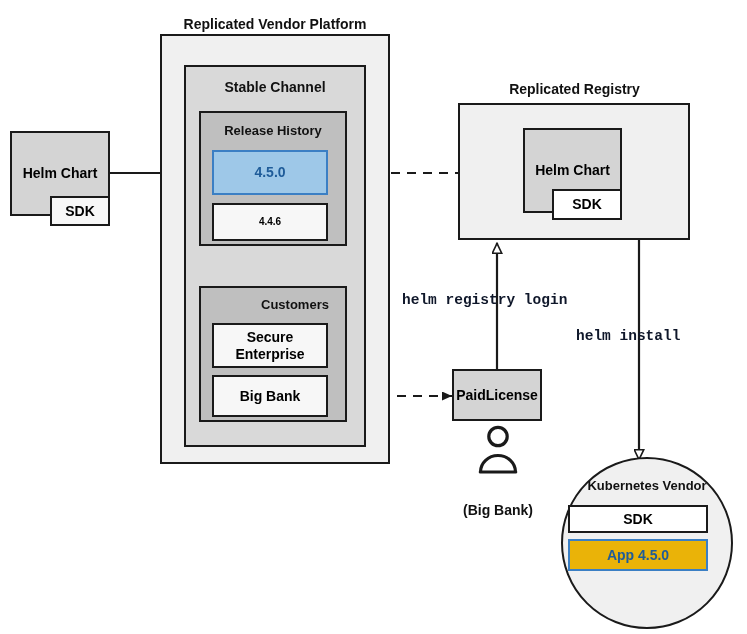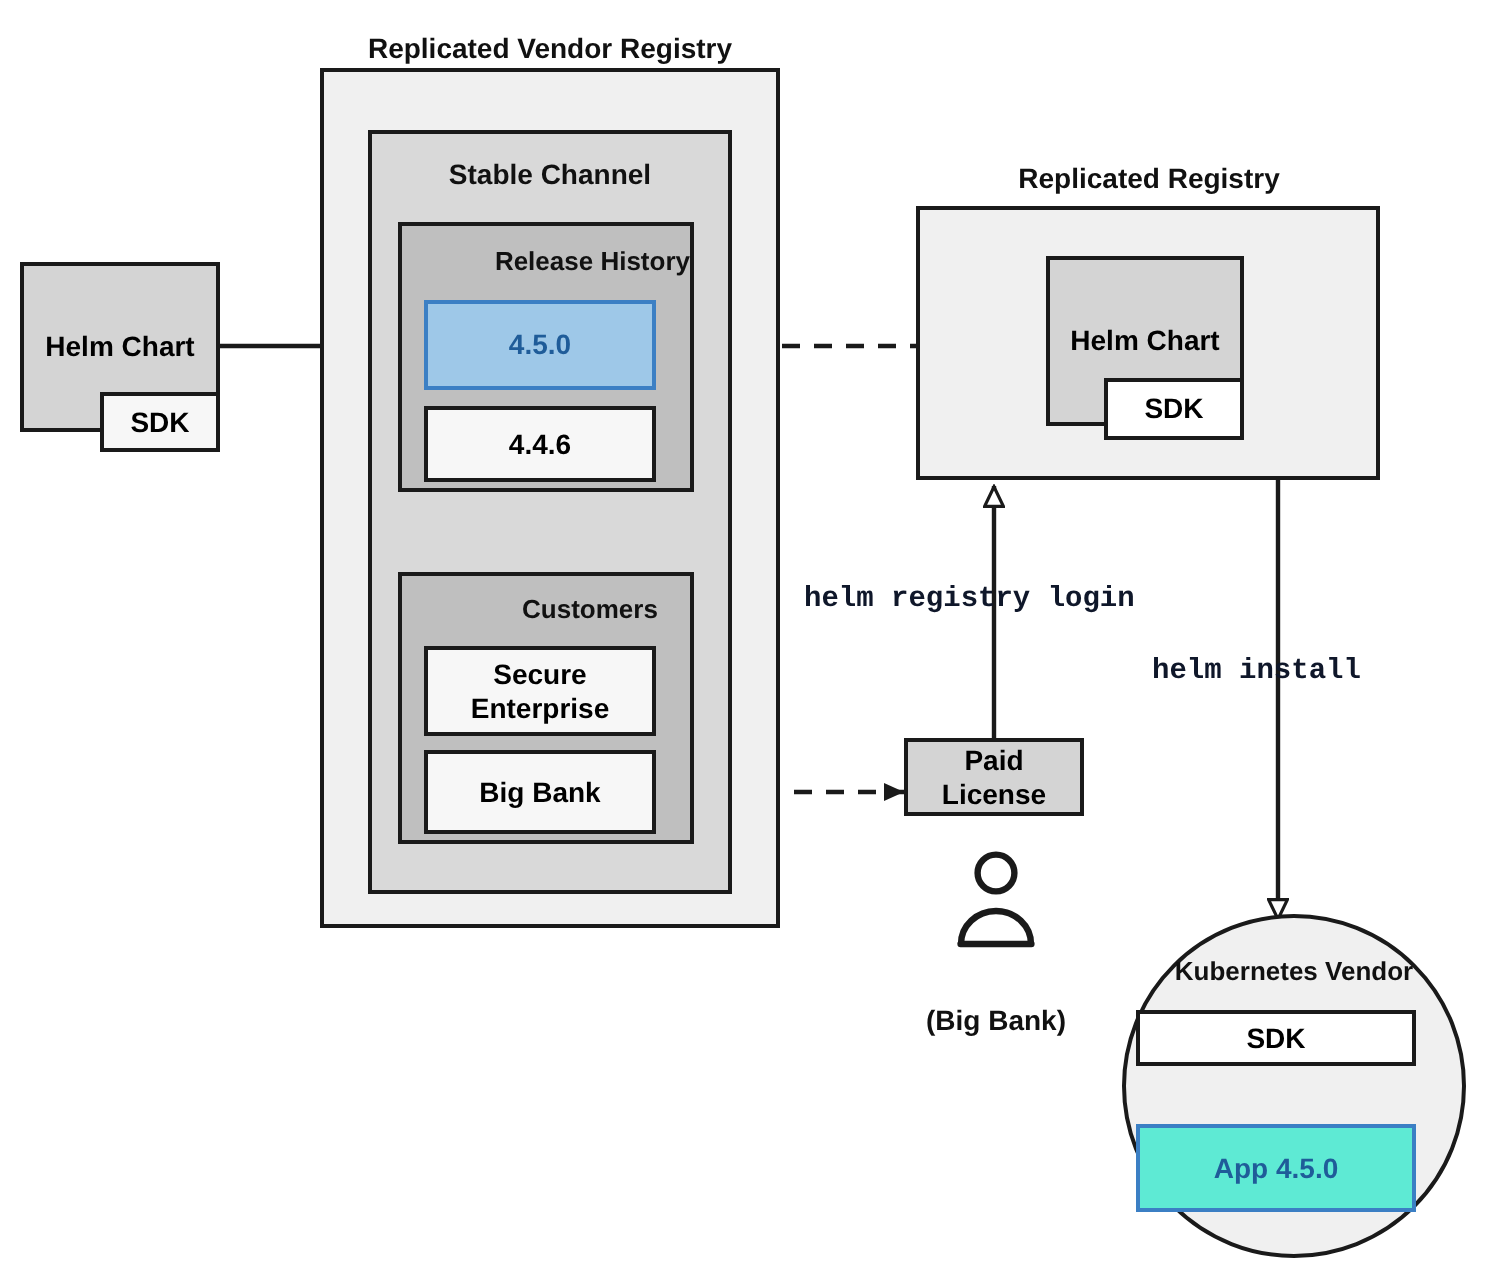--- a/index.html
+++ b/index.html
@@ -114,37 +114,37 @@
     </g>
   </svg>
 
   <div class="node" style="left:10px; top:131px; width:100px; height:85px; background:#d4d4d4; font-size:14px;">
     <span>Helm Chart</span>
   </div>
   <div class="node" style="left:50px; top:196px; width:60px; height:30px; background:#f7f7f7; font-size:14px;">
     <span>SDK</span>
   </div>
 
-  <div class="title-label" style="left:157px; top:16px; width:236px; font-size:14px;">Replicated Vendor Registry</div>
+  <div class="title-label" style="left:157px; top:16px; width:236px; font-size:14px;">Replicated Vendor Platform</div>
 
   <div class="container-box" style="left:160px; top:34px; width:230px; height:430px; background:#f0f0f0;"></div>
 
   <div class="container-box" style="left:184px; top:65px; width:182px; height:382px; background:#d9d9d9;">
     <div class="group-title" style="top:12px; font-size:14px;">Stable Channel</div>
   </div>
 
   <div class="container-box" style="left:199px; top:111px; width:148px; height:135px; background:#bfbfbf;">
-    <div class="group-title" style="top:10px; font-size:13px;text-align:right;">Release History</div>
+    <div class="group-title" style="top:10px; font-size:13px;">Release History</div>
   </div>
 
   <div class="node" style="left:212px; top:150px; width:116px; height:45px; background:#9ec8e8; border-color:#3b7fc4; color:#1f5c99; font-size:14px;">
     <span>4.5.0</span>
   </div>
 
-  <div class="node" style="left:212px; top:203px; width:116px; height:38px; background:#f7f7f7; font-size:14px;">
+  <div class="node" style="left:212px; top:203px; width:116px; height:38px; background:#f7f7f7; font-size:10px;">
     <span>4.4.6</span>
   </div>
 
   <div class="container-box" style="left:199px; top:286px; width:148px; height:136px; background:#bfbfbf;">
     <div class="group-title" style="top:9px; font-size:13px;padding-left:44px;">Customers</div>
   </div>
 
   <div class="node" style="left:212px; top:323px; width:116px; height:45px; background:#f7f7f7; font-size:14px; flex-direction:column;">
     <span>Secure</span>
     <span>Enterprise</span>
@@ -158,21 +158,21 @@
 
   <div class="container-box" style="left:458px; top:103px; width:232px; height:137px; background:#f0f0f0;"></div>
 
   <div class="node" style="left:523px; top:128px; width:99px; height:85px; background:#d4d4d4; font-size:14px;">
     <span>Helm Chart</span>
   </div>
   <div class="node" style="left:552px; top:189px; width:70px; height:31px; background:#ffffff; font-size:14px;">
     <span>SDK</span>
   </div>
 
-  <div class="node" style="left:452px; top:369px; width:90px; height:39px; background:#d4d4d4; font-size:14px; flex-direction:column;">
+  <div class="node" style="left:452px; top:369px; width:90px; height:52px; background:#d4d4d4; font-size:14px; flex-direction:row;">
     <span>Paid</span>
     <span>License</span>
   </div>
 
   <svg class="person" style="left:477px; top:424px;" width="42" height="52" viewBox="0 0 42 52">
     <circle cx="21" cy="12.5" r="9.2" fill="none" stroke="#1a1a1a" stroke-width="3.2"></circle>
     <path d="M3.5,48 a17.5,16.5 0 0 1 35,0" fill="none" stroke="#1a1a1a" stroke-width="3.2"></path>
     <line x1="3.3" y1="48" x2="38.7" y2="48" stroke="#1a1a1a" stroke-width="3.2" stroke-linecap="round"></line>
   </svg>
 
@@ -182,17 +182,17 @@
   <div class="mono" style="left:576px; top:328px; font-size:14.5px;">helm install</div>
 
   <div class="circle-node" style="left:561px; top:457px; width:172px; height:172px; background:#f0f0f0;"></div>
 
   <div class="title-label" style="left:561px; top:478px; width:172px; font-size:13px;">Kubernetes Vendor</div>
 
   <div class="node" style="left:568px; top:505px; width:140px; height:28px; background:#ffffff; font-size:14px;">
     <span>SDK</span>
   </div>
 
-  <div class="node" style="left:568px; top:539px; width:140px; height:44px; background:#5eead4; border-color:#3b7fc4; color:#1f5c99; font-size:14px;margin-top:23px;">
+  <div class="node" style="left:568px; top:539px; width:140px; height:32px; background:#eab308; border-color:#3b7fc4; color:#1f5c99; font-size:14px;">
     <span>App 4.5.0</span>
   </div>
 
 </div>
 
 </body></html>

